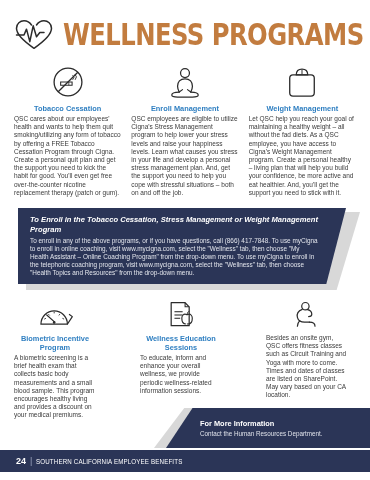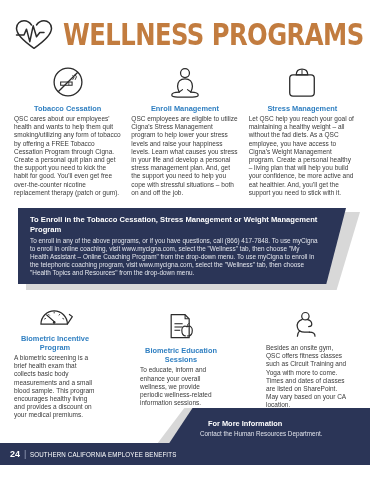--- a/index.html
+++ b/index.html
@@ -31,21 +31,20 @@
     transform: scaleX(0.9);
     transform-origin: left center;
     white-space: nowrap;
   }
 
   
   .cols {
     display: flex;
     padding: 0 14px;
     gap: 10px;
-    align-items: center;
   }
   .col { width: 110px; }
   .col-icon {
     height: 40px;
     display: flex; align-items: flex-end; justify-content: center;
     margin-bottom: 4px;
   }
   .col-title {
     font-size: 7.4px; font-weight: 700;
     color: #2f7fc1;
@@ -81,20 +80,21 @@
     width: 328px; height: 76px;
     background: #2b3557;
     clip-path: polygon(0 0, 100% 0, 94% 100%, 0 100%);
     padding: 7px 10px 6px 12px;
   }
   .enroll-title {
     color: #ffffff;
     font-size: 7.6px; font-weight: 700;
     line-height: 10px;
     margin-bottom: 2px;
+    font-style: italic;
   }
   .enroll-body {
     color: #e3e5ec;
     font-size: 6.4px;
     line-height: 8.1px;
     max-width: 288px;
   }
 
   
   .info-wrap {
@@ -112,35 +112,34 @@
     position: absolute; top: 0; left: 18px;
     width: 204px; height: 40px;
     background: #2b3557;
     clip-path: polygon(13% 0, 100% 0, 100% 100%, 0 100%);
     padding: 11px 8px 0 34px;
   }
   .info-title {
     color: #ffffff;
     font-size: 7.4px; font-weight: 700;
     line-height: 10px;
-    margin-left: 8px;
   }
   .info-body {
     color: #dfe2ea;
     font-size: 6.3px;
     line-height: 9px;
   }
 
   
   .page-footer {
-    position: absolute; bottom: 15px; left: 0;
+    position: absolute; bottom: 8px; left: 0;
     width: 370px; height: 22px;
     background: #2b3557;
     display: flex; align-items: center;
-    padding-left: 10px;
+    padding-left: 16px;
     gap: 4px;
   }
   .pf-num {
     color: #ffffff; font-weight: 700;
     font-size: 9px;
     font-family: "Liberation Sans Narrow", "Liberation Sans", sans-serif;
   }
   .pf-sep { color: #9aa2bb; font-size: 9px; }
   .pf-text {
     color: #ffffff;
@@ -199,21 +198,21 @@
     </div>
 
     <div class="col">
       <div class="col-icon">
         <svg viewBox="0 0 44 40" width="36" height="34">
           <rect x="7" y="10" width="30" height="26" rx="4" fill="none" stroke="#2b2b2b" stroke-width="1.6"></rect>
           <path d="M15 10 c0 -5 3 -7 7 -7 c4 0 7 2 7 7 Z" fill="none" stroke="#2b2b2b" stroke-width="1.5"></path>
           <line x1="22" y1="4" x2="22" y2="9" stroke="#2b2b2b" stroke-width="1.2"></line>
         </svg>
       </div>
-      <div class="col-title">Stress Management</div>
+      <div class="col-title">Weight Management</div>
       <div class="col-body">Let QSC help you reach your goal of maintaining a healthy weight – all without the fad diets. As a QSC employee, you have access to Cigna's Weight Management program. Create a personal healthy – living plan that will help you build your confidence, be more active and eat healthier. And, you'll get the support you need to stick with it.</div>
     </div>
   </div>
 
   <div class="enroll-wrap">
     <div class="enroll-shadow"></div>
     <div class="enroll-box">
       <div class="enroll-title">To Enroll in the Tobacco Cessation, Stress Management or Weight Management Program</div>
       <div class="enroll-body">To enroll in any of the above programs, or if you have questions, call (866) 417-7848. To use myCigna to enroll in online coaching, visit www.mycigna.com, select the "Wellness" tab, then choose "My Health Assistant – Online Coaching Program" from the drop-down menu. To use myCigna to enroll in the telephonic coaching program, visit www.mycigna.com, select the "Wellness" tab, then choose "Health Topics and Resources" from the drop-down menu.</div>
     </div>
@@ -244,21 +243,21 @@
         <svg viewBox="0 0 44 34" width="36" height="30">
           <path d="M10 2 L27 2 L32 7 L32 30 L10 30 Z" fill="none" stroke="#2b2b2b" stroke-width="1.5" stroke-linejoin="round"></path>
           <path d="M27 2 L27 7 L32 7" fill="none" stroke="#2b2b2b" stroke-width="1.3"></path>
           <line x1="14" y1="13" x2="24" y2="13" stroke="#2b2b2b" stroke-width="1.3"></line>
           <line x1="14" y1="17" x2="24" y2="17" stroke="#2b2b2b" stroke-width="1.3"></line>
           <line x1="14" y1="21" x2="21" y2="21" stroke="#2b2b2b" stroke-width="1.3"></line>
           <path d="M28 28 c-4 0 -5 -4 -5 -7 c0 -3 2 -5 4 -5 c1 0 1.6 0.6 2.4 0.6 c0.8 0 1.4 -0.6 2.4 -0.6 c2 0 4 2 4 5 c0 3 -1 7 -5 7 c-1 0 -1.4 -0.5 -1.4 -0.5" fill="none" stroke="#2b2b2b" stroke-width="1.4"></path>
           <path d="M29.6 16 c0 -2 1 -3 2.6 -3.4" fill="none" stroke="#2b2b2b" stroke-width="1.2"></path>
         </svg>
       </div>
-      <div class="col-title">Biometric Education Sessions</div>
+      <div class="col-title">Wellness Education Sessions</div>
       <div class="col-body">To educate, inform and enhance your overall wellness, we provide periodic wellness-related information sessions.</div>
     </div>
 
     <div class="col">
       <div class="col-icon">
         <svg viewBox="0 0 40 34" width="32" height="30">
           <circle cx="18" cy="6" r="4.6" fill="none" stroke="#2b2b2b" stroke-width="1.5"></circle>
           <path d="M14 10 c-5 2 -7 6 -6 10 c1 4 5 6 9 6 l6 0" fill="none" stroke="#2b2b2b" stroke-width="1.5" stroke-linecap="round"></path>
           <path d="M20 10 c4 1 6 3 6 6 c0 2 -2 3 -4 3" fill="none" stroke="#2b2b2b" stroke-width="1.5" stroke-linecap="round"></path>
           <path d="M23 26 c4 0 7 2 7 5" fill="none" stroke="#2b2b2b" stroke-width="1.5" stroke-linecap="round"></path>

